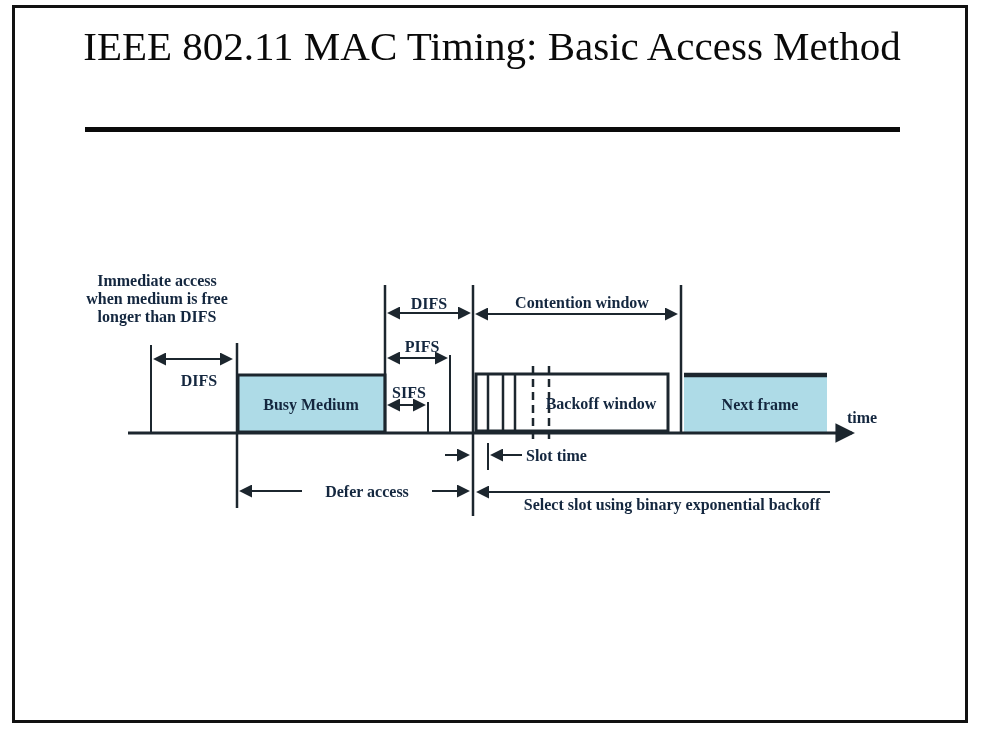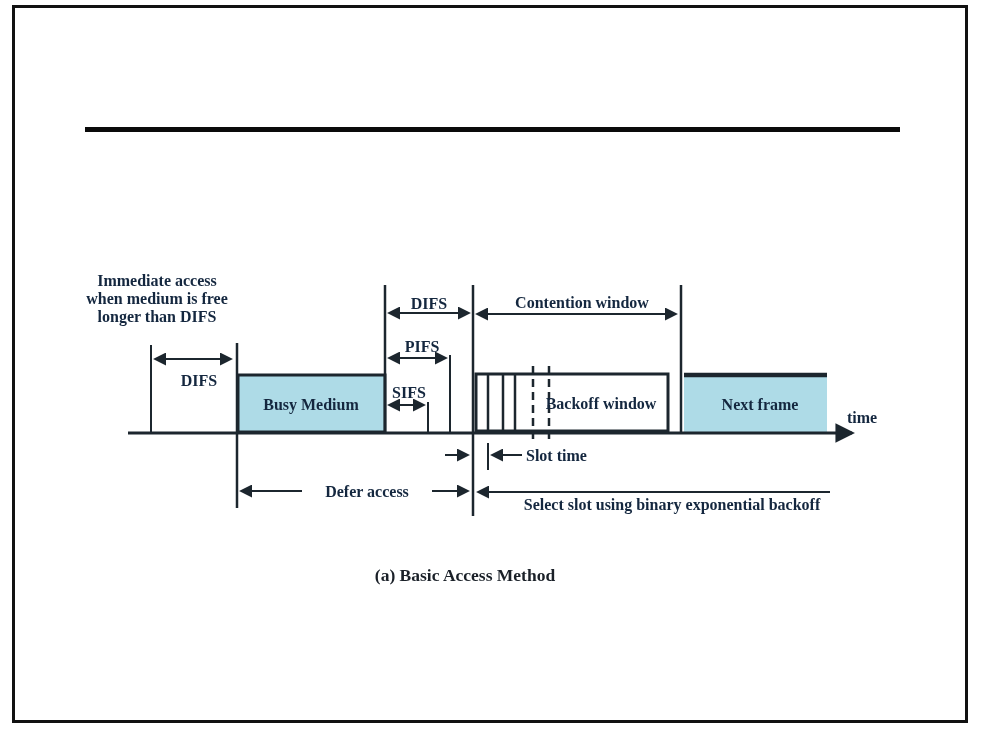--- a/index.html
+++ b/index.html
@@ -38,20 +38,21 @@
     font-weight:bold;font-size:17.5px;color:#1a2028;
   }
 </style>
 </head>
 <body>
 
 <div id="slide">
 
   <div id="frame-border"></div>
 
+  <div id="slide-title">IEEE 802.11 MAC Timing: Basic Access Method</div>
   <div id="title-underline"></div>
 
   <svg id="diagram-svg" width="984" height="740" viewBox="0 0 984 740">
     <defs>
       <marker id="arr" viewBox="0 0 10 10" refX="8.5" refY="5" markerWidth="6.5" markerHeight="6.5" orient="auto-start-reverse">
         <path d="M0,0 L10,5 L0,10 z" fill="#1c262e"></path>
       </marker>
     </defs>
 
     <text class="lbl" x="157" y="286" text-anchor="middle">Immediate access</text>
@@ -106,15 +107,14 @@
     <text class="lbl" x="526" y="461" text-anchor="start">Slot time</text>
 
     <line class="ln" x1="241" y1="491" x2="468" y2="491" stroke-width="2" marker-start="url(#arr)" marker-end="url(#arr)"></line>
     <rect x="302" y="480" width="130" height="21" fill="#ffffff"></rect>
     <text class="lbl" x="367" y="497" text-anchor="middle">Defer access</text>
 
     <line class="ln" x1="830" y1="492" x2="478" y2="492" stroke-width="2" marker-end="url(#arr)"></line>
     <text class="lbl" x="672" y="510" text-anchor="middle">Select slot using binary exponential backoff</text>
   </svg>
 
-  <div id="slide-caption">(a) Basic Access Method</div>
 
 </div>
 
 </body></html>

